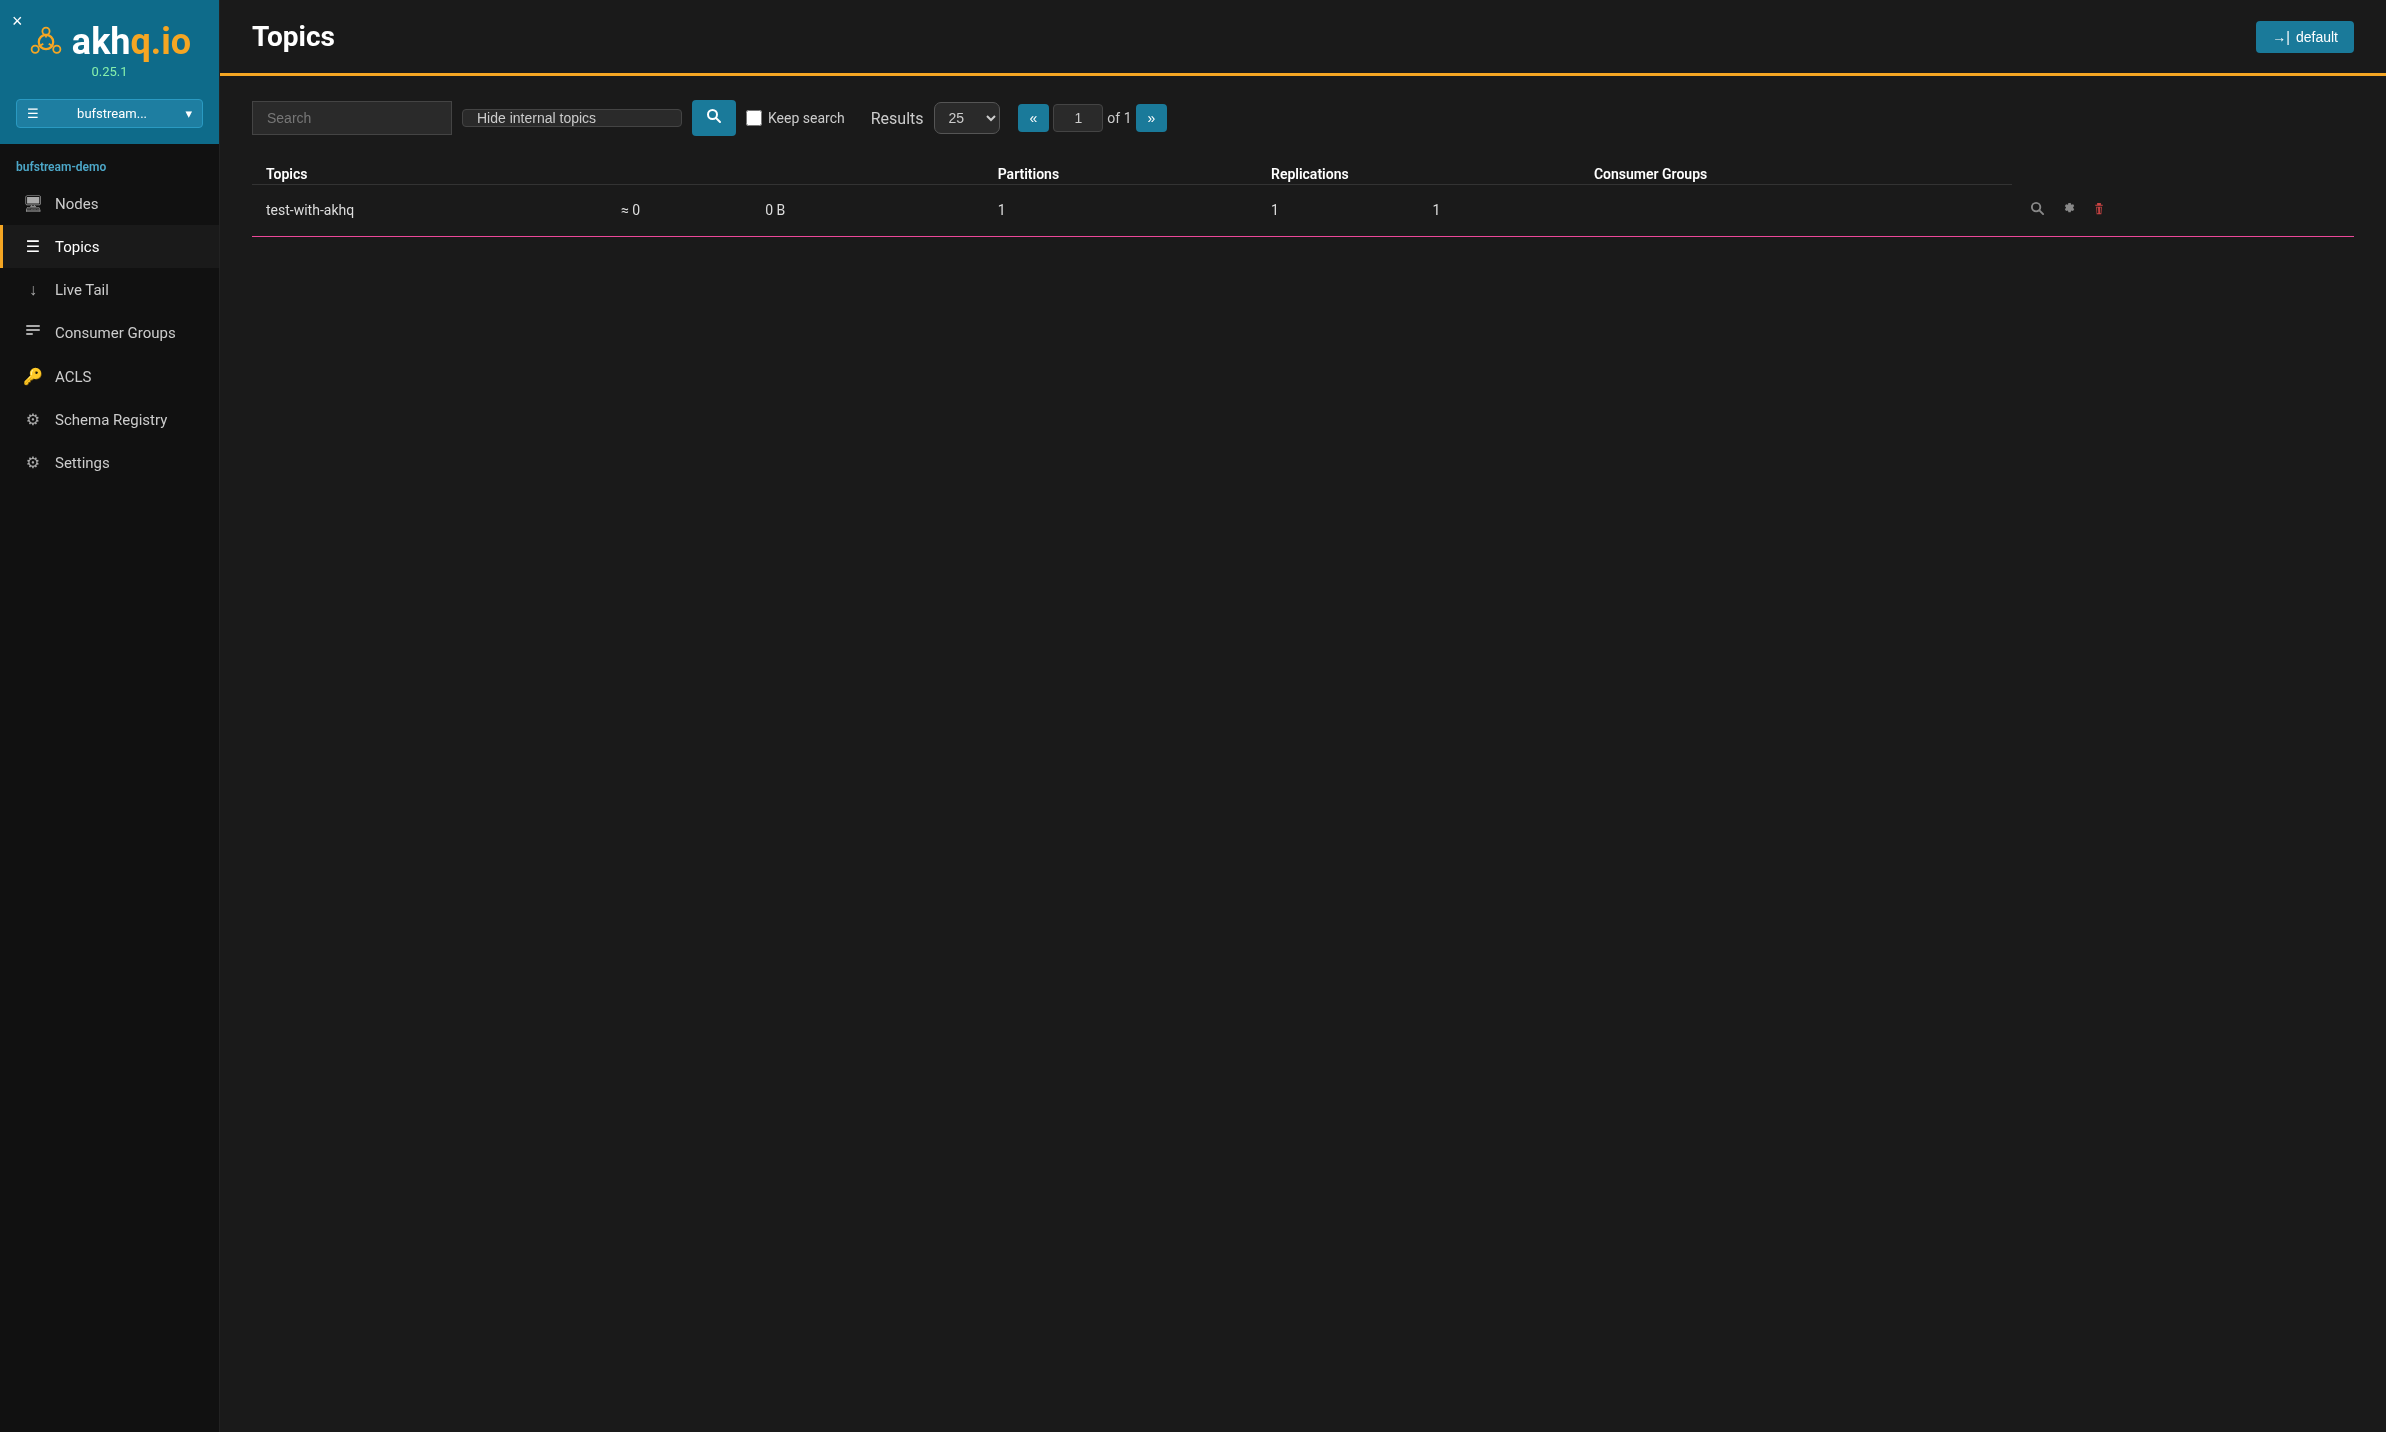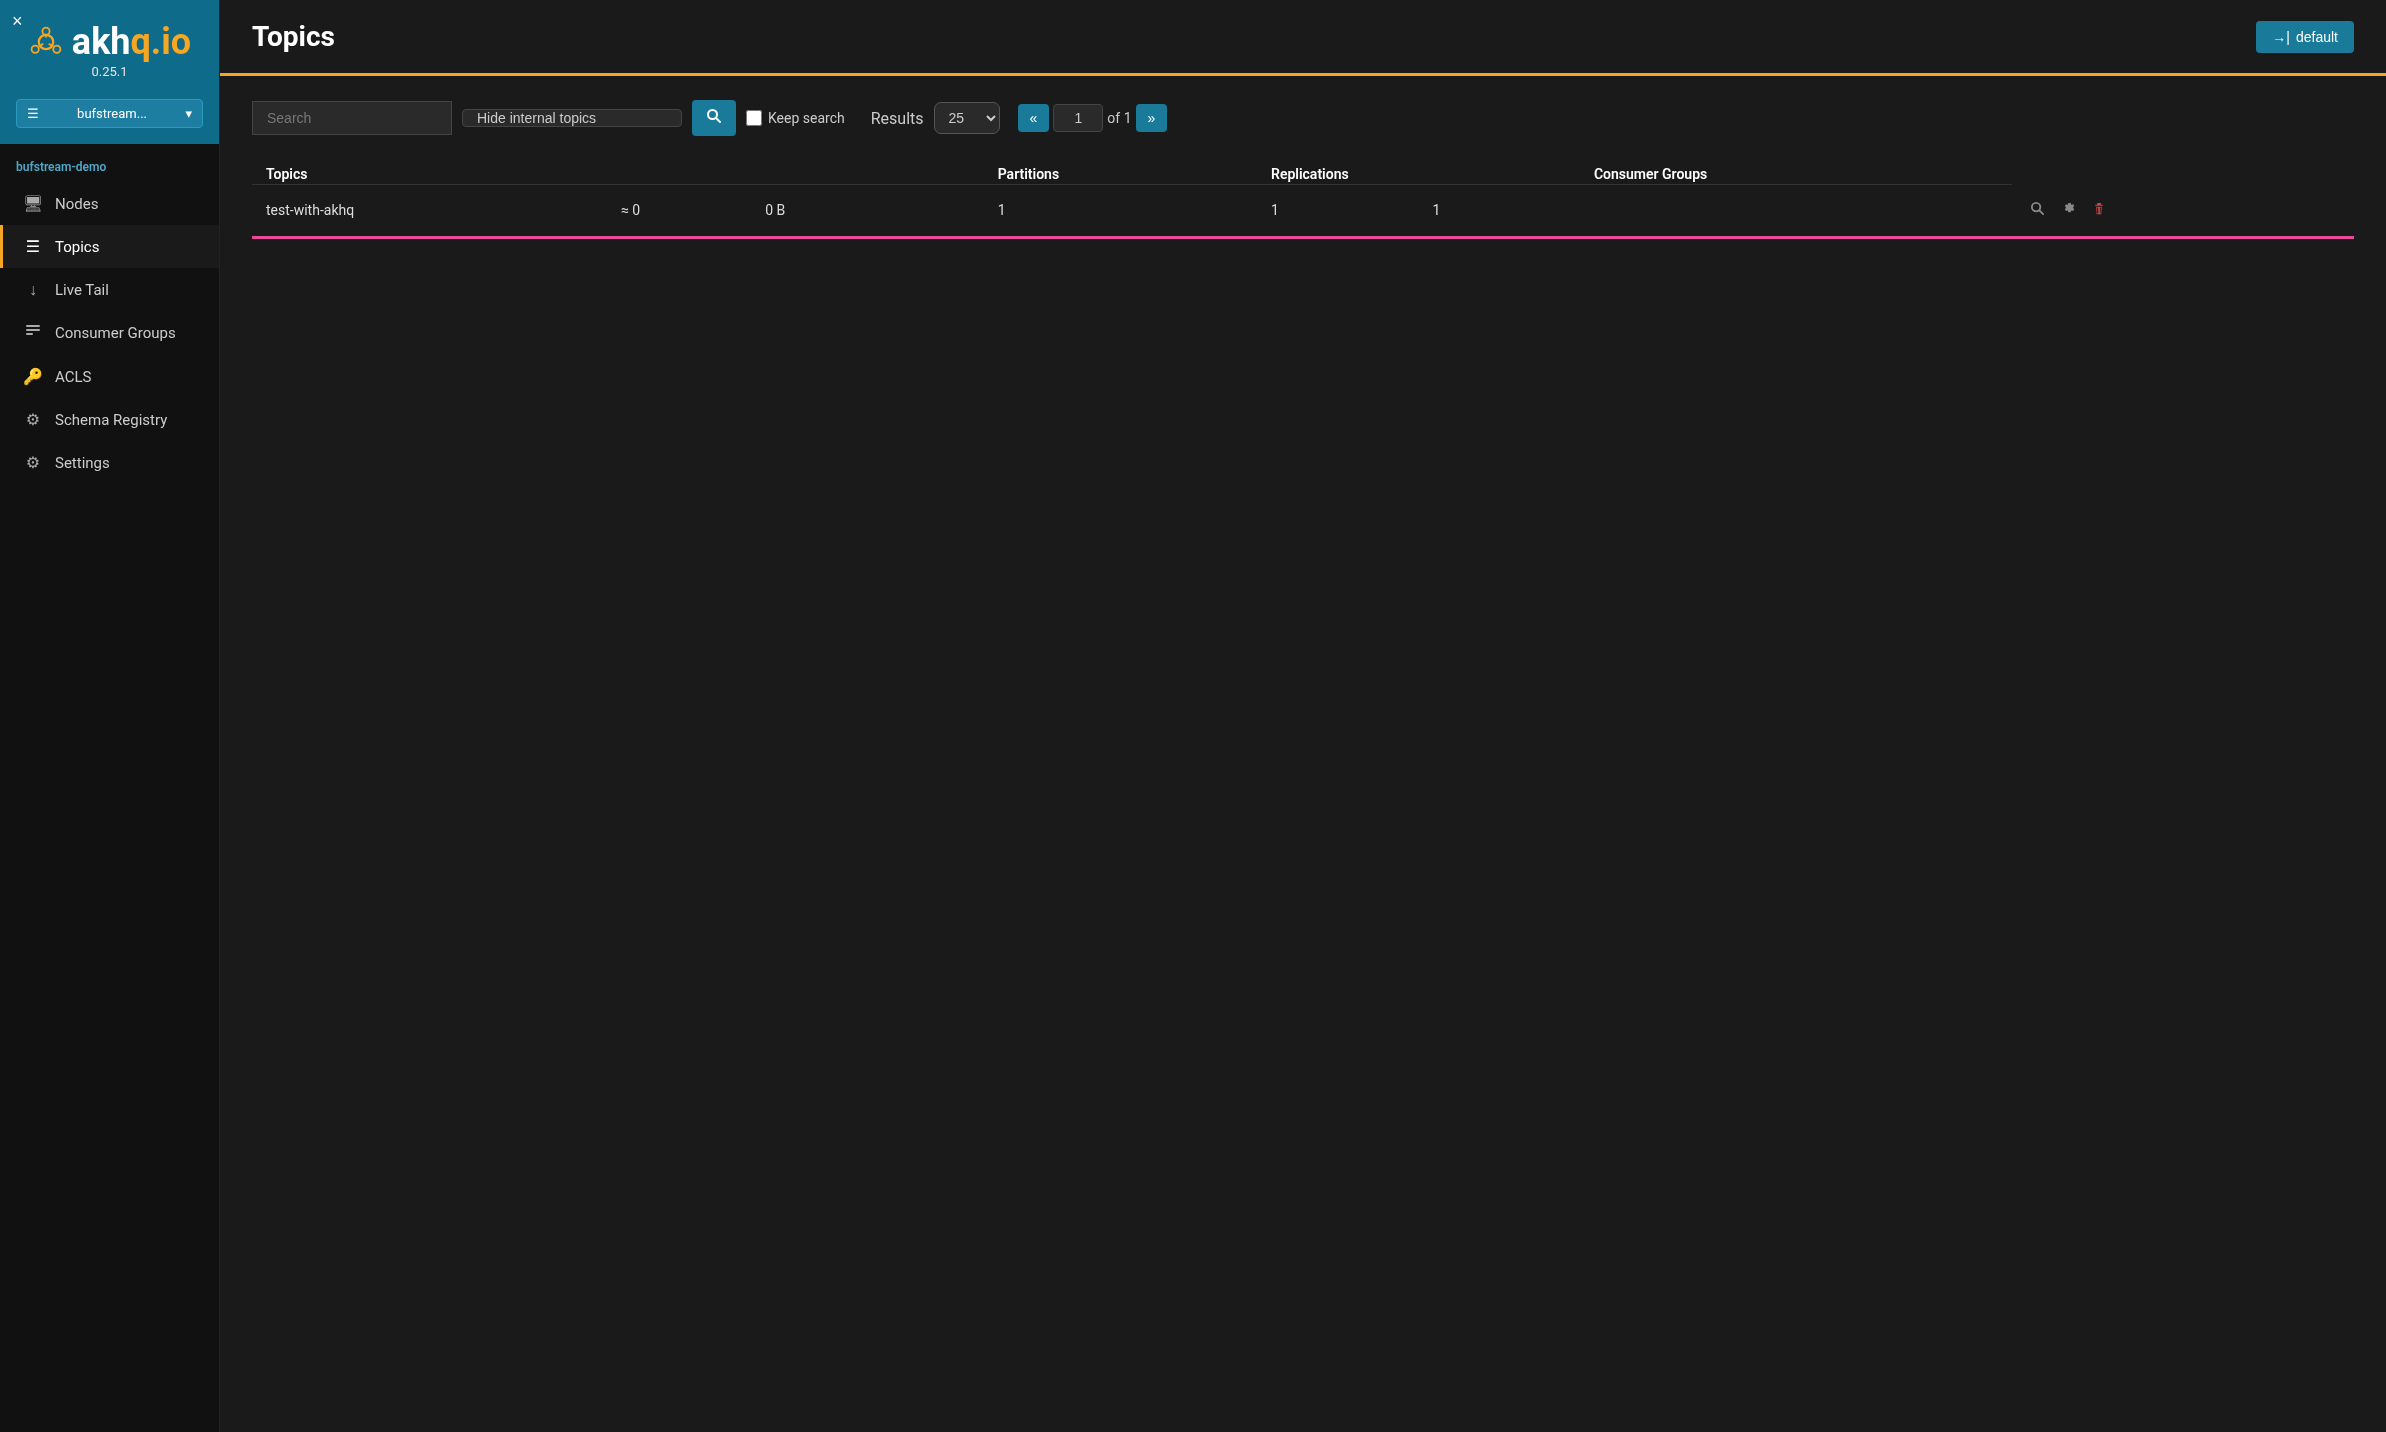--- a/index.html
+++ b/index.html
@@ -63,21 +63,21 @@
       font-weight: 700;
       color: #fff;
       line-height: 1;
     }
 
     .logo-text span.io {
       color: #f5a623;
     }
 
     .version {
-      color: #e5e5e5;
+      color: #86efac;
       font-size: 13px;
       margin-top: 4px;
     }
 
     .cluster-selector {
       background: #1e7ea1;
       border: 1px solid #2a9ac2;
       border-radius: 4px;
       color: #fff;
       padding: 6px 10px;
@@ -305,21 +305,21 @@
     }
 
     .topics-table th.group-header {
       border-bottom: none;
       padding-bottom: 2px;
     }
 
     .topics-table td {
       color: #ddd;
       padding: 12px 14px;
-      border-bottom: 3px solid #ec4899;
+      border-bottom: 1px solid #ec4899;
     }
 
     .table-header-row th {
       background: #1e1e1e;
       border-bottom: 1px solid #333;
     }
 
     .col-span-header {
       border-bottom: 1px solid #333 !important;
     }

